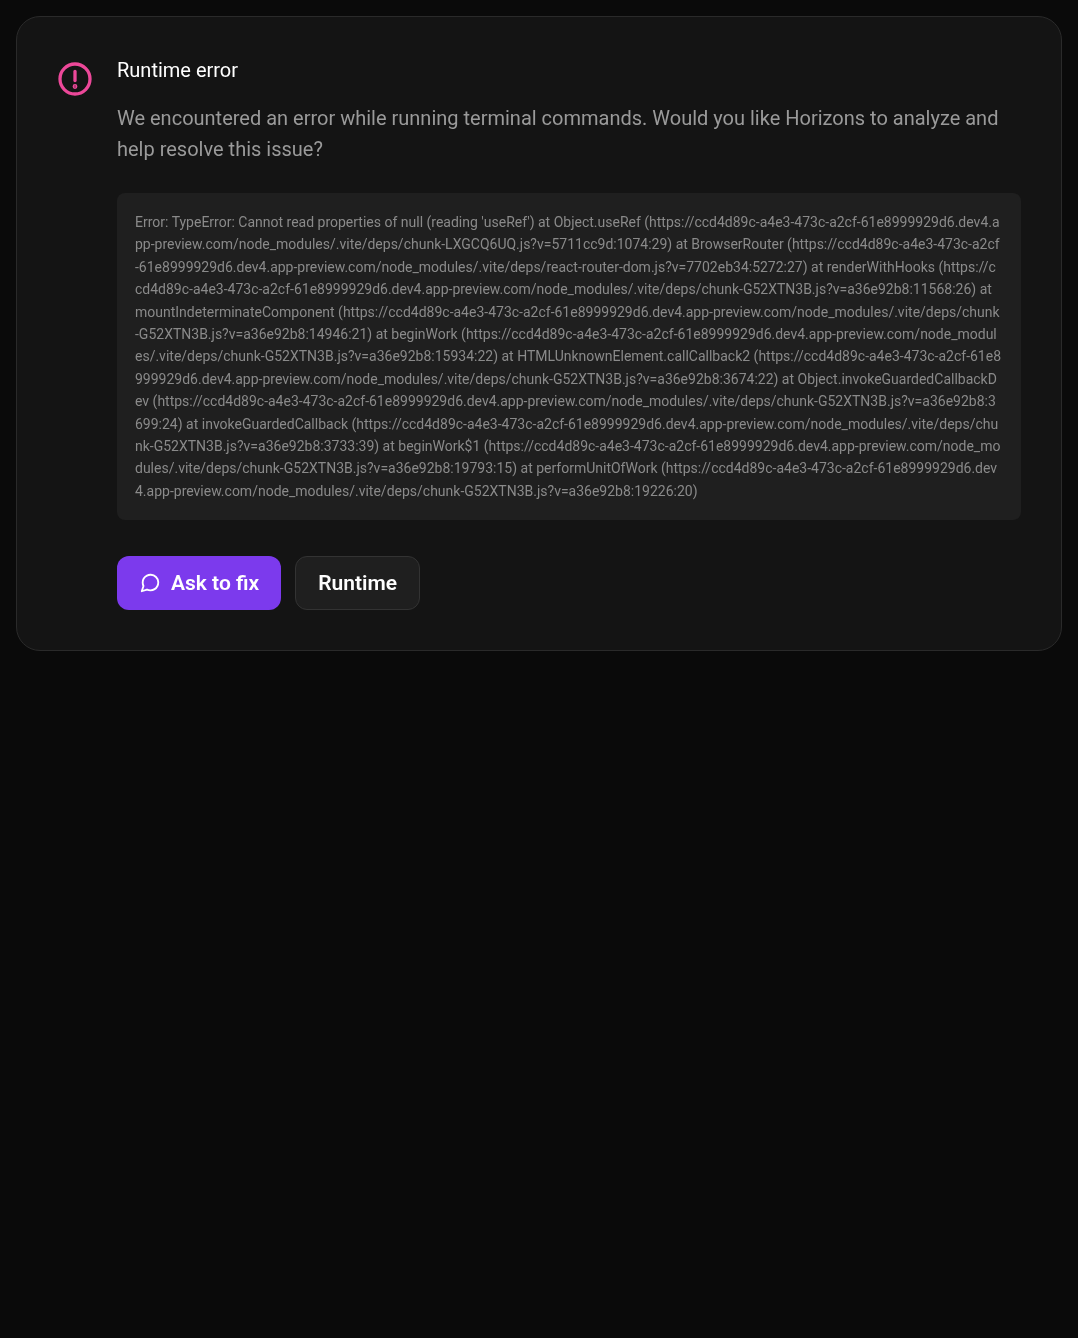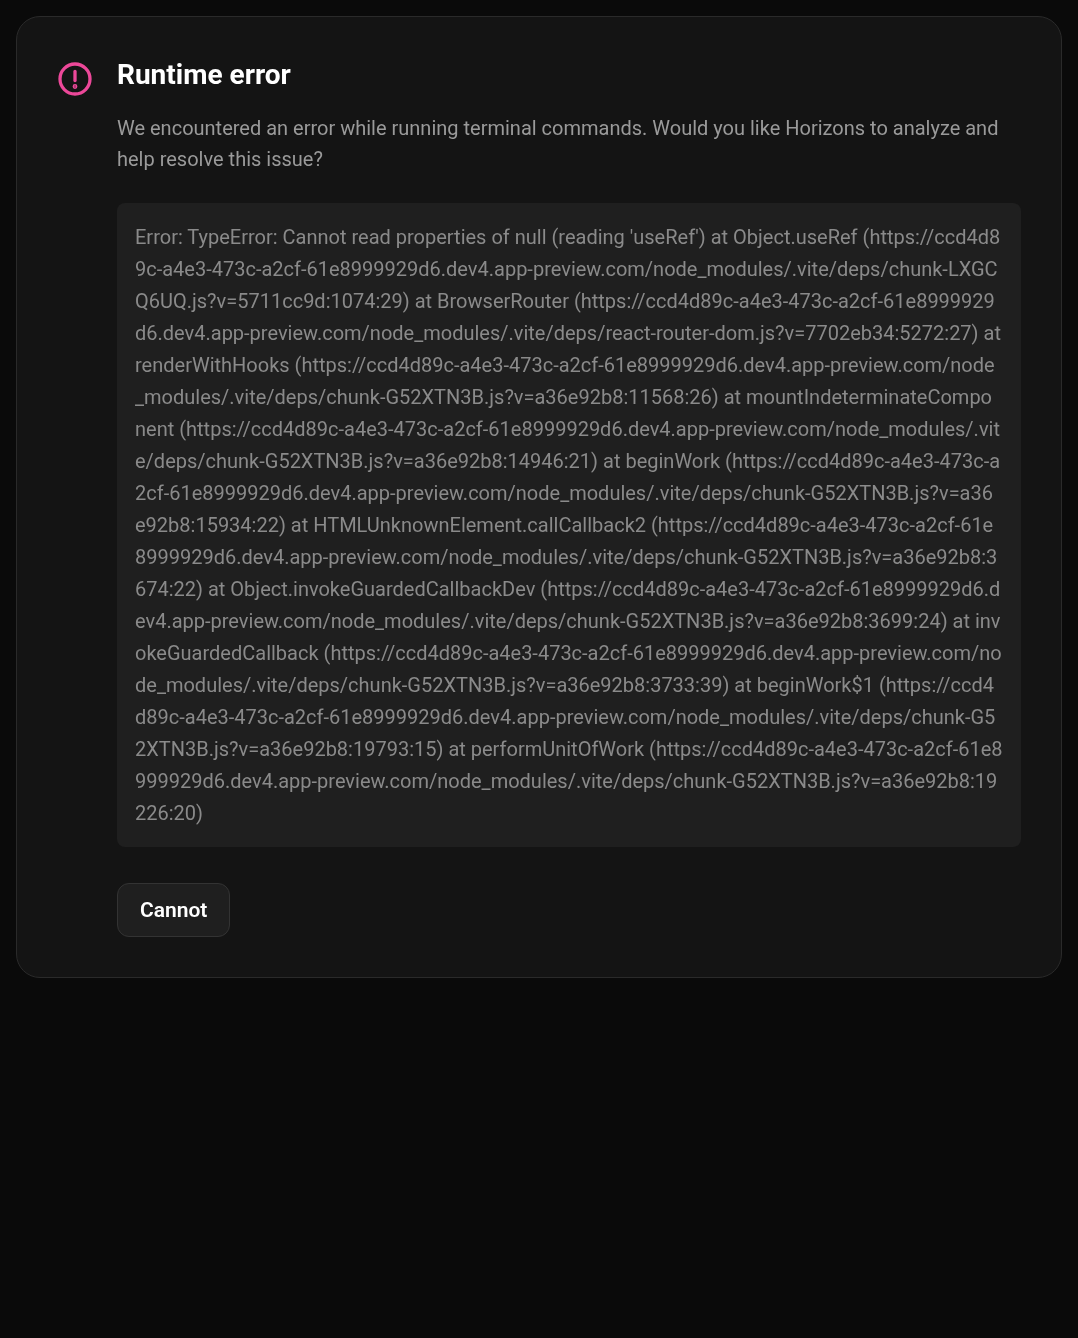--- a/index.html
+++ b/index.html
@@ -37,42 +37,42 @@
     }
 
     .content-column {
       flex: 1;
       display: flex;
       flex-direction: column;
       gap: 20px;
     }
 
     .error-title {
-      font-size: 28px;
-      font-weight: 700;
+      font-size: 20px;
+      font-weight: 400;
       color: #ffffff;
       line-height: 1.3;
     }
 
     .error-description {
       font-size: 20px;
       color: #9a9a9a;
       line-height: 1.55;
     }
 
     .stack-trace-box {
       background-color: #1f1f1f;
       border-radius: 8px;
       padding: 18px;
       margin-top: 8px;
     }
 
     .stack-trace-text {
       color: #8a8a8a;
-      font-size: 20px;
+      font-size: 14px;
       line-height: 1.6;
       word-break: break-all;
       white-space: normal;
       font-family: -apple-system, BlinkMacSystemFont, "Segoe UI", Roboto, sans-serif;
     }
 
     .button-row {
       display: flex;
       gap: 14px;
       margin-top: 16px;
@@ -122,19 +122,25 @@
   <div class="content-column">
     <h2 class="error-title">Runtime error</h2>
 
     <p class="error-description">We encountered an error while running terminal commands. Would you like Horizons to analyze and help resolve this issue?</p>
 
     <div class="stack-trace-box">
       <div class="stack-trace-text">Error: TypeError: Cannot read properties of null (reading 'useRef') at Object.useRef (https://ccd4d89c-a4e3-473c-a2cf-61e8999929d6.dev4.app-preview.com/node_modules/.vite/deps/chunk-LXGCQ6UQ.js?v=5711cc9d:1074:29) at BrowserRouter (https://ccd4d89c-a4e3-473c-a2cf-61e8999929d6.dev4.app-preview.com/node_modules/.vite/deps/react-router-dom.js?v=7702eb34:5272:27) at renderWithHooks (https://ccd4d89c-a4e3-473c-a2cf-61e8999929d6.dev4.app-preview.com/node_modules/.vite/deps/chunk-G52XTN3B.js?v=a36e92b8:11568:26) at mountIndeterminateComponent (https://ccd4d89c-a4e3-473c-a2cf-61e8999929d6.dev4.app-preview.com/node_modules/.vite/deps/chunk-G52XTN3B.js?v=a36e92b8:14946:21) at beginWork (https://ccd4d89c-a4e3-473c-a2cf-61e8999929d6.dev4.app-preview.com/node_modules/.vite/deps/chunk-G52XTN3B.js?v=a36e92b8:15934:22) at HTMLUnknownElement.callCallback2 (https://ccd4d89c-a4e3-473c-a2cf-61e8999929d6.dev4.app-preview.com/node_modules/.vite/deps/chunk-G52XTN3B.js?v=a36e92b8:3674:22) at Object.invokeGuardedCallbackDev (https://ccd4d89c-a4e3-473c-a2cf-61e8999929d6.dev4.app-preview.com/node_modules/.vite/deps/chunk-G52XTN3B.js?v=a36e92b8:3699:24) at invokeGuardedCallback (https://ccd4d89c-a4e3-473c-a2cf-61e8999929d6.dev4.app-preview.com/node_modules/.vite/deps/chunk-G52XTN3B.js?v=a36e92b8:3733:39) at beginWork$1 (https://ccd4d89c-a4e3-473c-a2cf-61e8999929d6.dev4.app-preview.com/node_modules/.vite/deps/chunk-G52XTN3B.js?v=a36e92b8:19793:15) at performUnitOfWork (https://ccd4d89c-a4e3-473c-a2cf-61e8999929d6.dev4.app-preview.com/node_modules/.vite/deps/chunk-G52XTN3B.js?v=a36e92b8:19226:20)</div>
     </div>
 
     <div class="button-row">
+      <button class="btn btn-primary">
+        <svg class="chat-icon" viewBox="0 0 24 24" fill="none" stroke="currentColor" stroke-width="2" stroke-linecap="round" stroke-linejoin="round">
+          <path d="M21 11.5a8.38 8.38 0 0 1-.9 3.8 8.5 8.5 0 0 1-7.6 4.7 8.38 8.38 0 0 1-3.8-.9L3 21l1.9-5.7a8.38 8.38 0 0 1-.9-3.8 8.5 8.5 0 0 1 4.7-7.6 8.38 8.38 0 0 1 3.8-.9h.5a8.48 8.48 0 0 1 8 8v.5z"></path>
+        </svg>
+        <span>Ask to fix</span>
+      </button>
 
       <button class="btn btn-secondary">
-        <span>Cannot</span>
+        <span>Runtime</span>
       </button>
     </div>
   </div>
 </div>
 
 </body></html>

